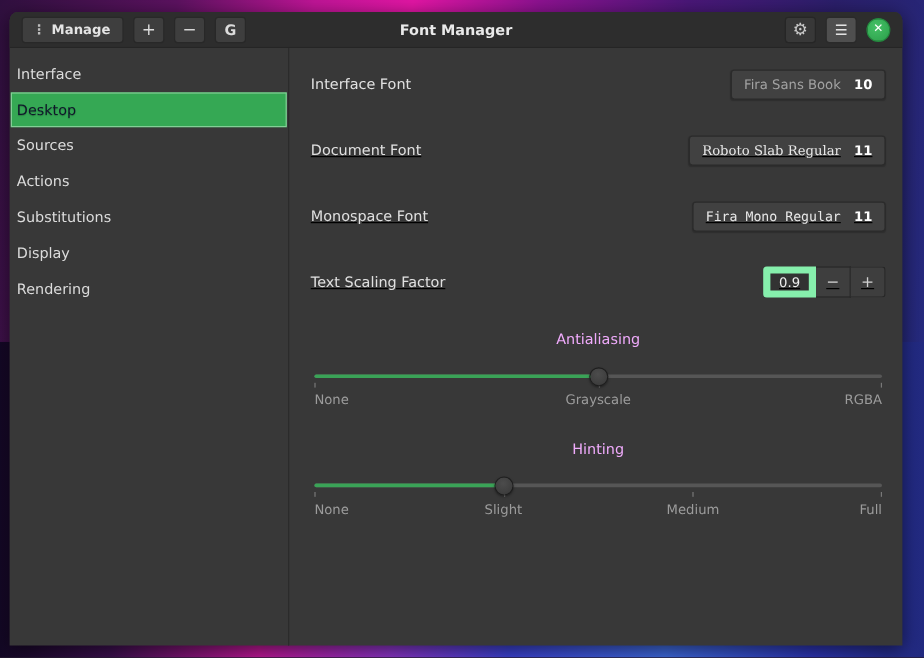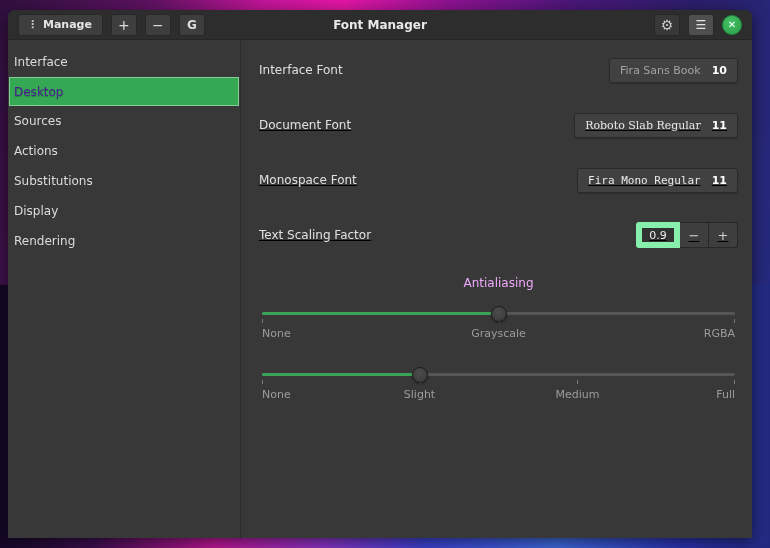--- a/index.html
+++ b/index.html
@@ -58,21 +58,21 @@
   
   .win-body { flex: 1; display: flex; min-height: 0; }
   .sidebar { width: 233px; flex: 0 0 233px; border-right: 1px solid #2b2b2b; padding-top: 7px; }
   .side-item {
     height: 30px; display: flex; align-items: center;
     padding-left: 4px; font-size: 12px; color: #dcdcdc;
     border: 1px solid transparent; margin: 0 1px;
   }
   .side-item.selected {
     background: #35a854; border: 1px solid #84ce97;
-    color: #4c1d95; text-shadow: 0 1px 1px rgba(0,0,0,0.25); height: 29px;
+    color: #0f172a; text-shadow: 0 1px 1px rgba(0,0,0,0.25); height: 29px;
   }
   .main { flex: 1; padding: 0 14px 0 18px; }
   .pref-row {
     margin-top: 16px; height: 28px; margin-bottom: 27px;
     display: flex; align-items: center; justify-content: space-between;
   }
   .pref-row + .pref-row { margin-top: 0; text-decoration: underline; }
   .row-label { font-size: 12px; color: #e0e0e0; }
   .font-btn {
     display: flex; align-items: center; gap: 11px;
@@ -207,20 +207,21 @@
             <div class="slider-handle" style="left: calc(50% - 8px);"></div>
           </div>
           <div class="slider-labels">
             <span style="left:0;">None</span>
             <span class="sl-mid" style="left:50%;">Grayscale</span>
             <span style="right:0;">RGBA</span>
           </div>
         </div>
 
         <div class="slider-section" style="margin-top:26px;">
+          <div class="slider-title">Hinting</div>
           <div class="slider-widget">
             <div class="slider-track"></div>
             <div class="slider-fill" style="width: 33.3%;"></div>
             <div class="slider-tick" style="left:0;"></div>
             <div class="slider-tick" style="left:33.3%;"></div>
             <div class="slider-tick" style="left:66.7%;"></div>
             <div class="slider-tick" style="right:0;"></div>
             <div class="slider-handle" style="left: calc(33.3% - 8px);"></div>
           </div>
           <div class="slider-labels">

